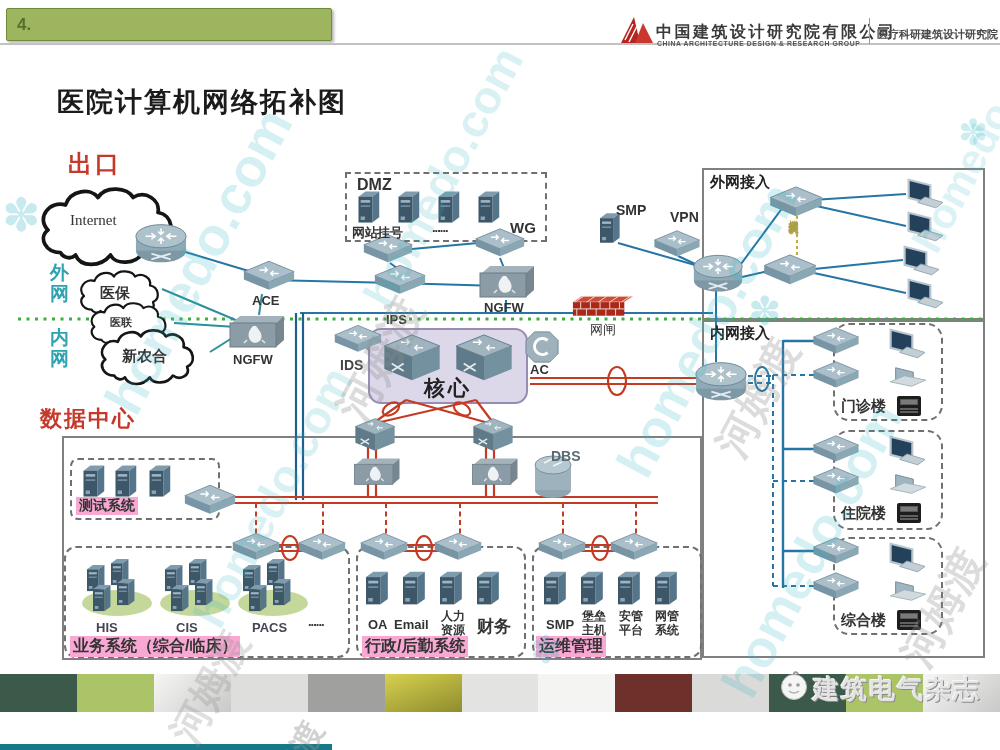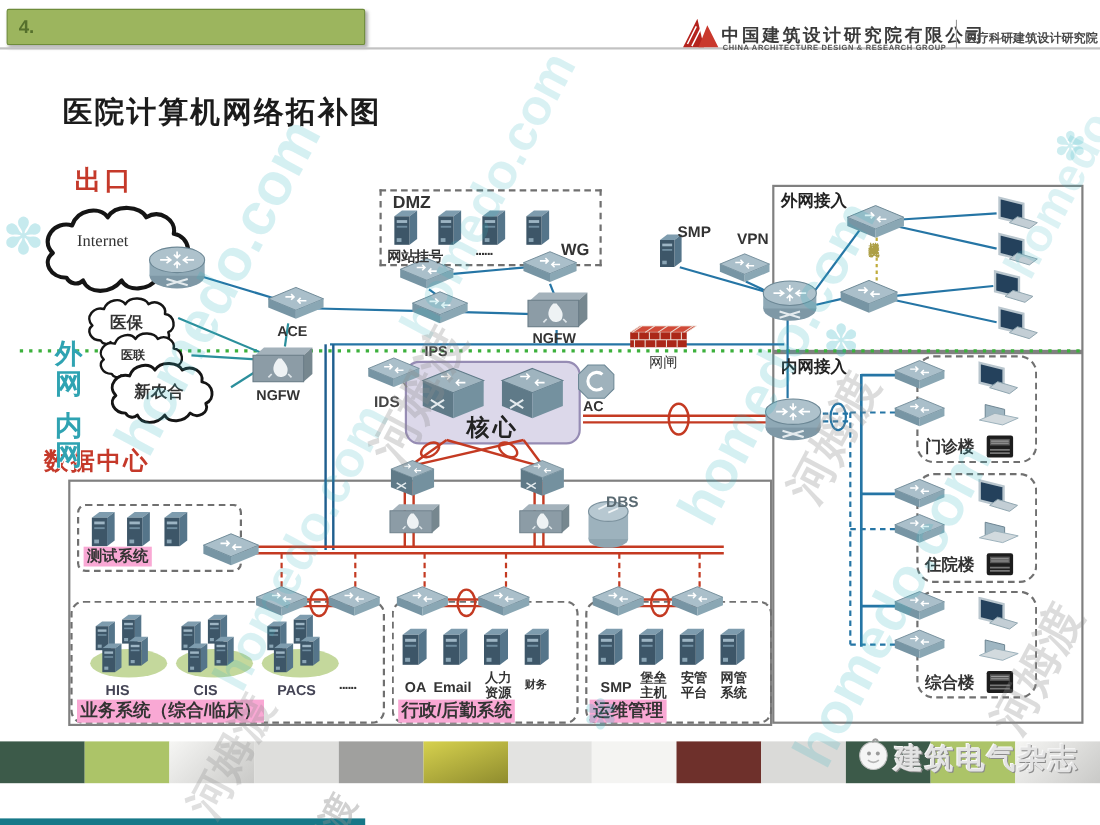--- a/index.html
+++ b/index.html
@@ -14,21 +14,21 @@
   .hnum{color:#55702c;font-weight:bold;font-size:17px;margin-right:8px;}
   .htitle{color:#fff;font-weight:bold;font-size:17px;letter-spacing:2px;text-shadow:1px 1px 1px rgba(80,100,40,.6);}
   .hline{position:absolute;left:0;top:43px;width:1000px;height:2px;background:#c2c2c2;}
   .logo-cn{position:absolute;left:656px;top:22px;font-size:16px;font-weight:bold;color:#3a3a3a;letter-spacing:2.5px;}
   .logo-en{position:absolute;left:657px;top:40px;font-size:6.8px;color:#555;letter-spacing:.6px;font-weight:bold;}
   .logo-div{position:absolute;left:869px;top:18px;width:1px;height:26px;background:#9a9a9a;}
   .logo-sub{position:absolute;left:877px;top:27px;font-size:11px;color:#4a4a4a;font-weight:bold;}
   .ptitle{position:absolute;left:57px;top:84px;font-size:27px;font-weight:bold;color:#1b1b1b;letter-spacing:2px;}
   
   .red{color:#c5392a;}
-  .teal-v{position:absolute;width:30px;font-size:25px;font-weight:bold;color:#2fa3b2;word-break:break-all;line-height:1.08;text-shadow:1px 1px 0 #fff;margin-top:46px;}
+  .teal-v{position:absolute;width:30px;font-size:19px;font-weight:bold;color:#2fa3b2;word-break:break-all;line-height:1.08;text-shadow:1px 1px 0 #fff;}
   
   .box{position:absolute;border:2px solid #808080;background:transparent;box-sizing:border-box;}
   .dash{border-style:dashed;border-color:#707070;border-width:2px;}
   .rbox{border-radius:12px;}
   .corebox{position:absolute;background:#dcd8ea;border:2px solid #968cb4;border-radius:13px;box-sizing:border-box;}
   .bgw{background:#f9a8d4;padding:0 3px;}
   
   .cl-ell{position:absolute;background:#c4d89c;border-radius:50%;}
   
   .strip{position:absolute;left:0;top:674px;width:1000px;height:38px;display:flex;}
@@ -547,21 +547,21 @@
 
 <div class="lbl lblz bgw" style="left:76px;top:497px;font-size:14px">测试系统</div>
 <div class="lbl lblz" style="left:96px;top:620px;font-size:13px;color:#445">HIS</div>
 <div class="lbl lblz" style="left:176px;top:620px;font-size:13px;color:#445">CIS</div>
 <div class="lbl lblz" style="left:252px;top:620px;font-size:13px;color:#445">PACS</div>
 <div class="lbl lblz" style="left:308px;top:614px;font-size:13px;letter-spacing:-1px">......</div>
 <div class="lbl lblz bgw" style="left:70px;top:636px;font-size:16px">业务系统（综合/临床）</div>
 <div class="lbl lblz" style="left:368px;top:617px;font-size:13px">OA</div>
 <div class="lbl lblz" style="left:394px;top:617px;font-size:13px">Email</div>
 <div class="lbl lblz" style="left:441px;top:610px;font-size:12px;width:26px;word-break:break-all;white-space:normal;line-height:1.15">人力资源</div>
-<div class="lbl lblz" style="left:477px;top:615px;font-size:10px">财务</div>
+<div class="lbl lblz" style="left:477px;top:615px;font-size:17px">财务</div>
 <div class="lbl lblz bgw" style="left:362px;top:636px;font-size:16px">行政/后勤系统</div>
 <div class="lbl lblz" style="left:546px;top:617px;font-size:13px">SMP</div>
 <div class="lbl lblz" style="left:582px;top:610px;font-size:12px;width:26px;word-break:break-all;white-space:normal;line-height:1.15">堡垒主机</div>
 <div class="lbl lblz" style="left:619px;top:610px;font-size:12px;width:26px;word-break:break-all;white-space:normal;line-height:1.15">安管平台</div>
 <div class="lbl lblz" style="left:655px;top:610px;font-size:12px;width:26px;word-break:break-all;white-space:normal;line-height:1.15">网管系统</div>
 <div class="lbl lblz bgw" style="left:536px;top:636px;font-size:16px">运维管理</div>
 
 <div class="strip">
   <div style="background:#3c5a49"></div>
   <div style="background:#acc468"></div>

